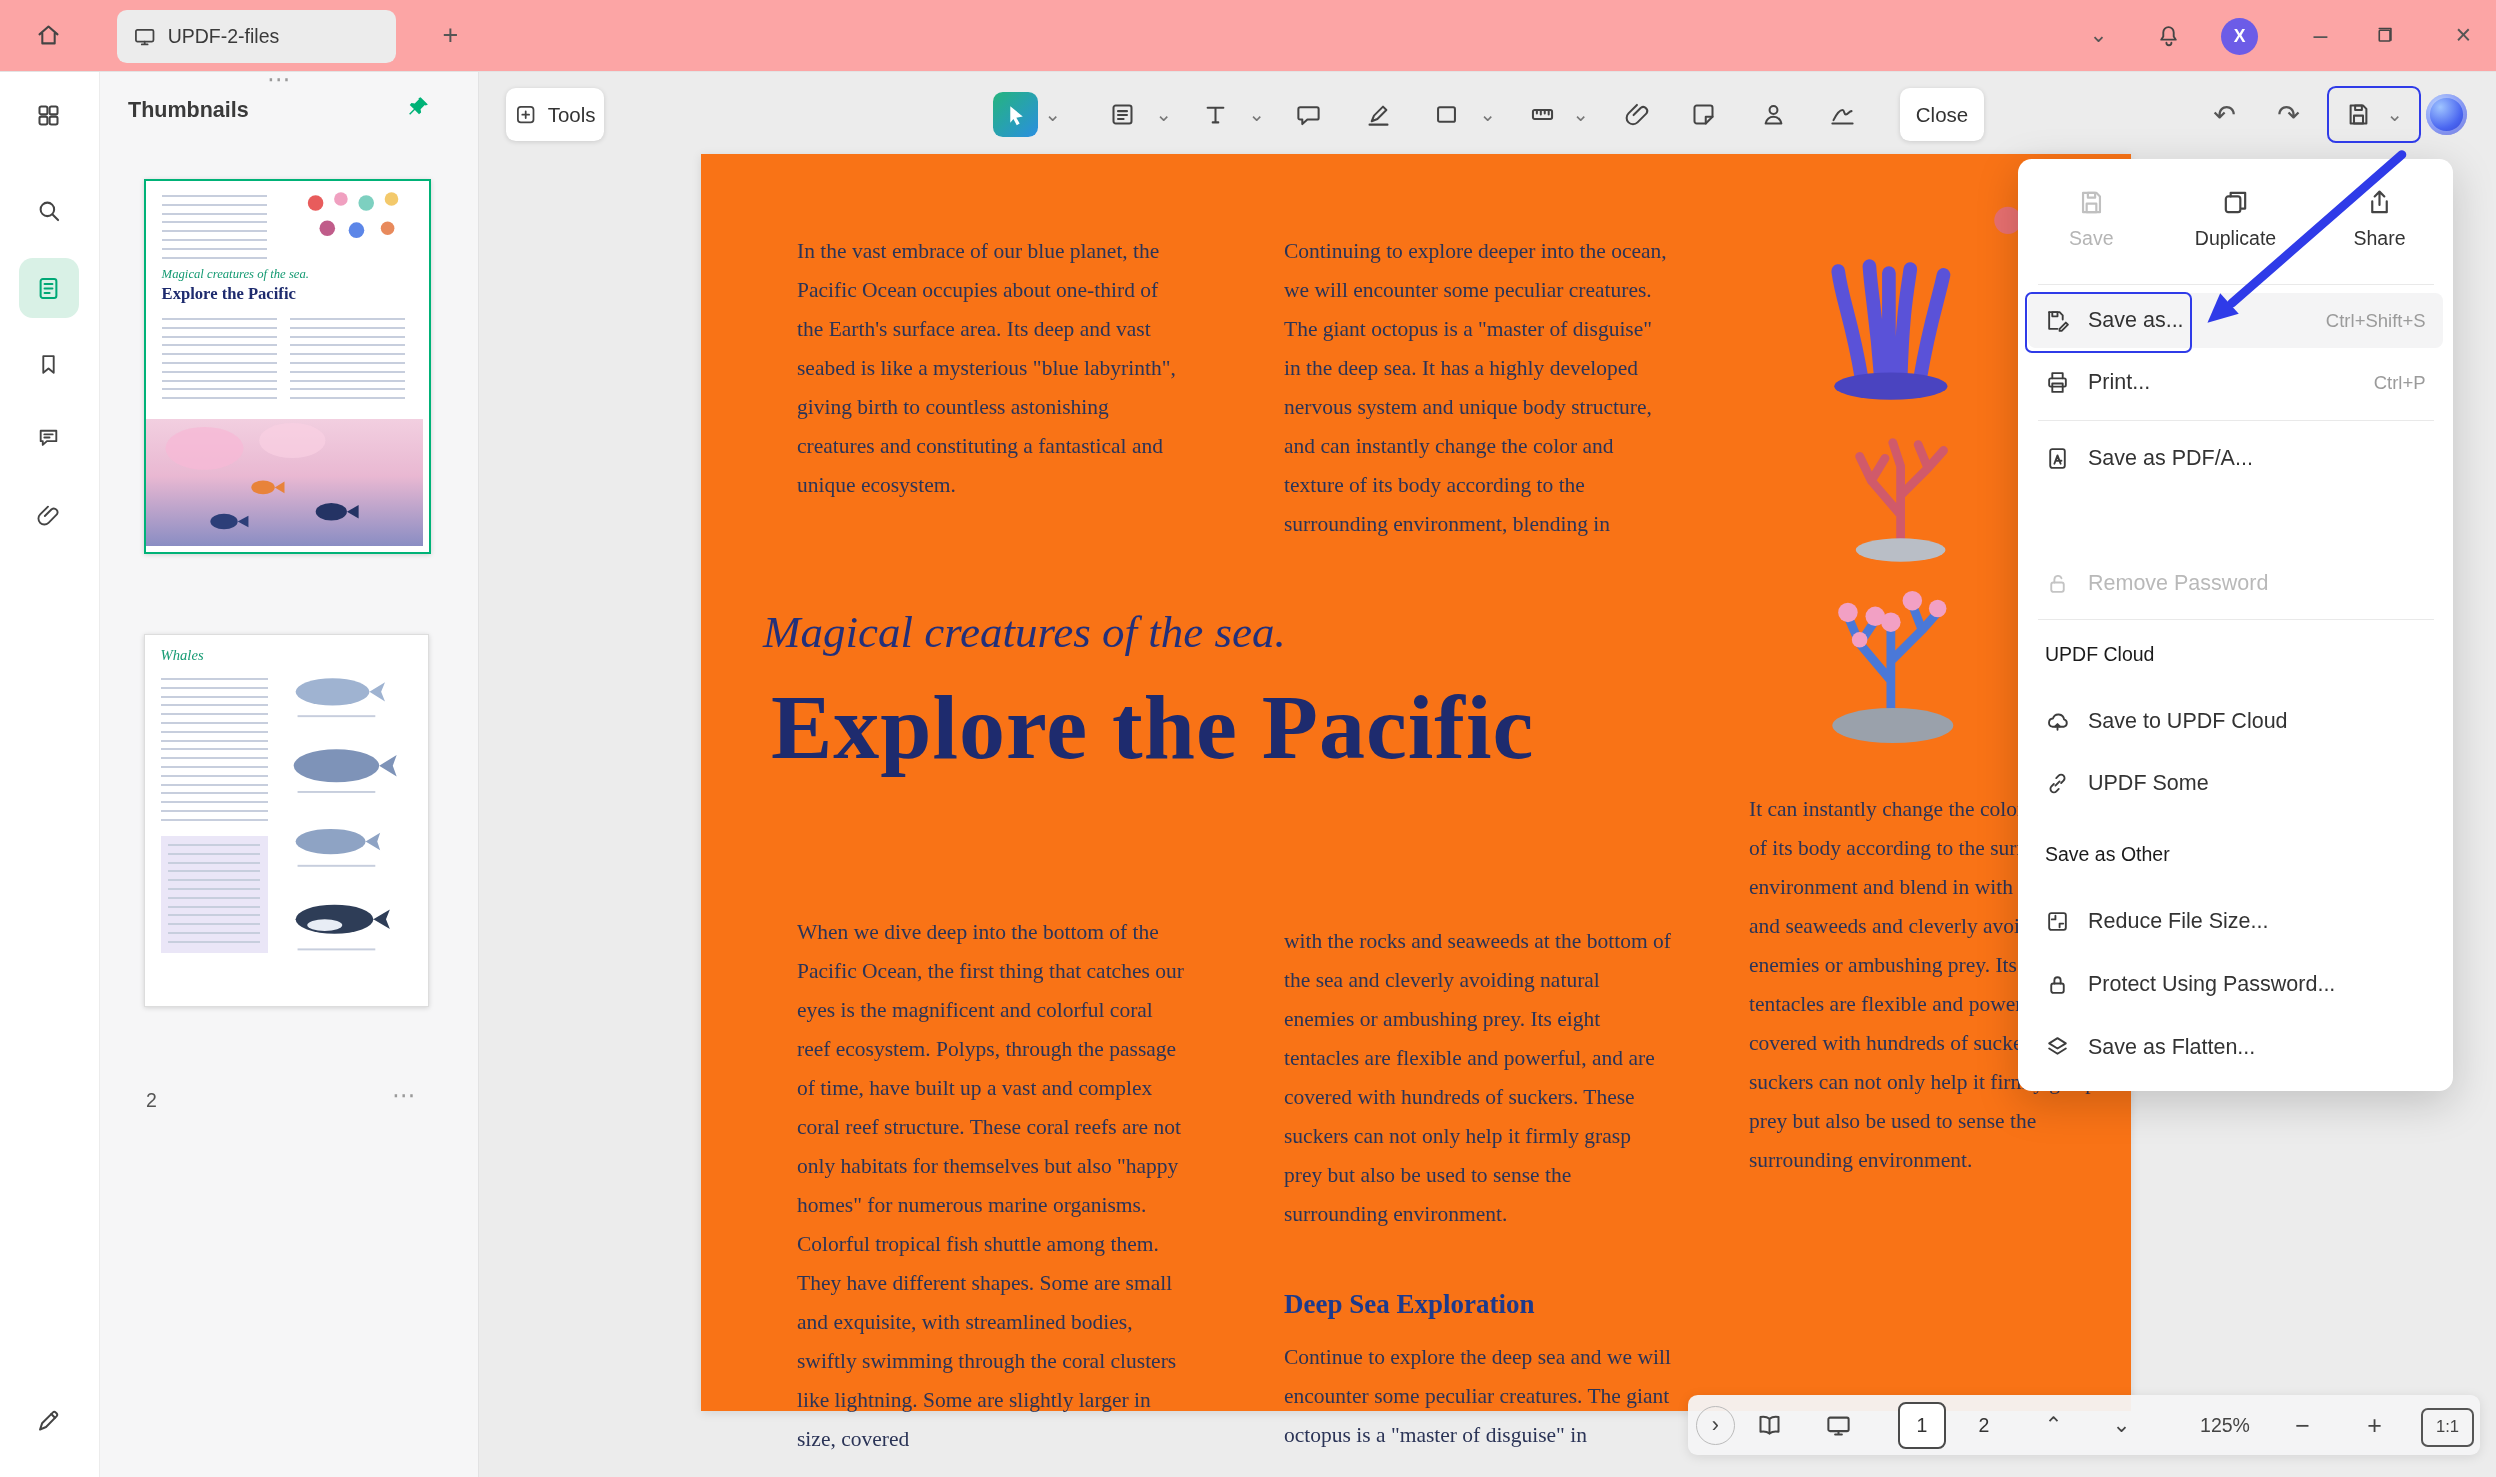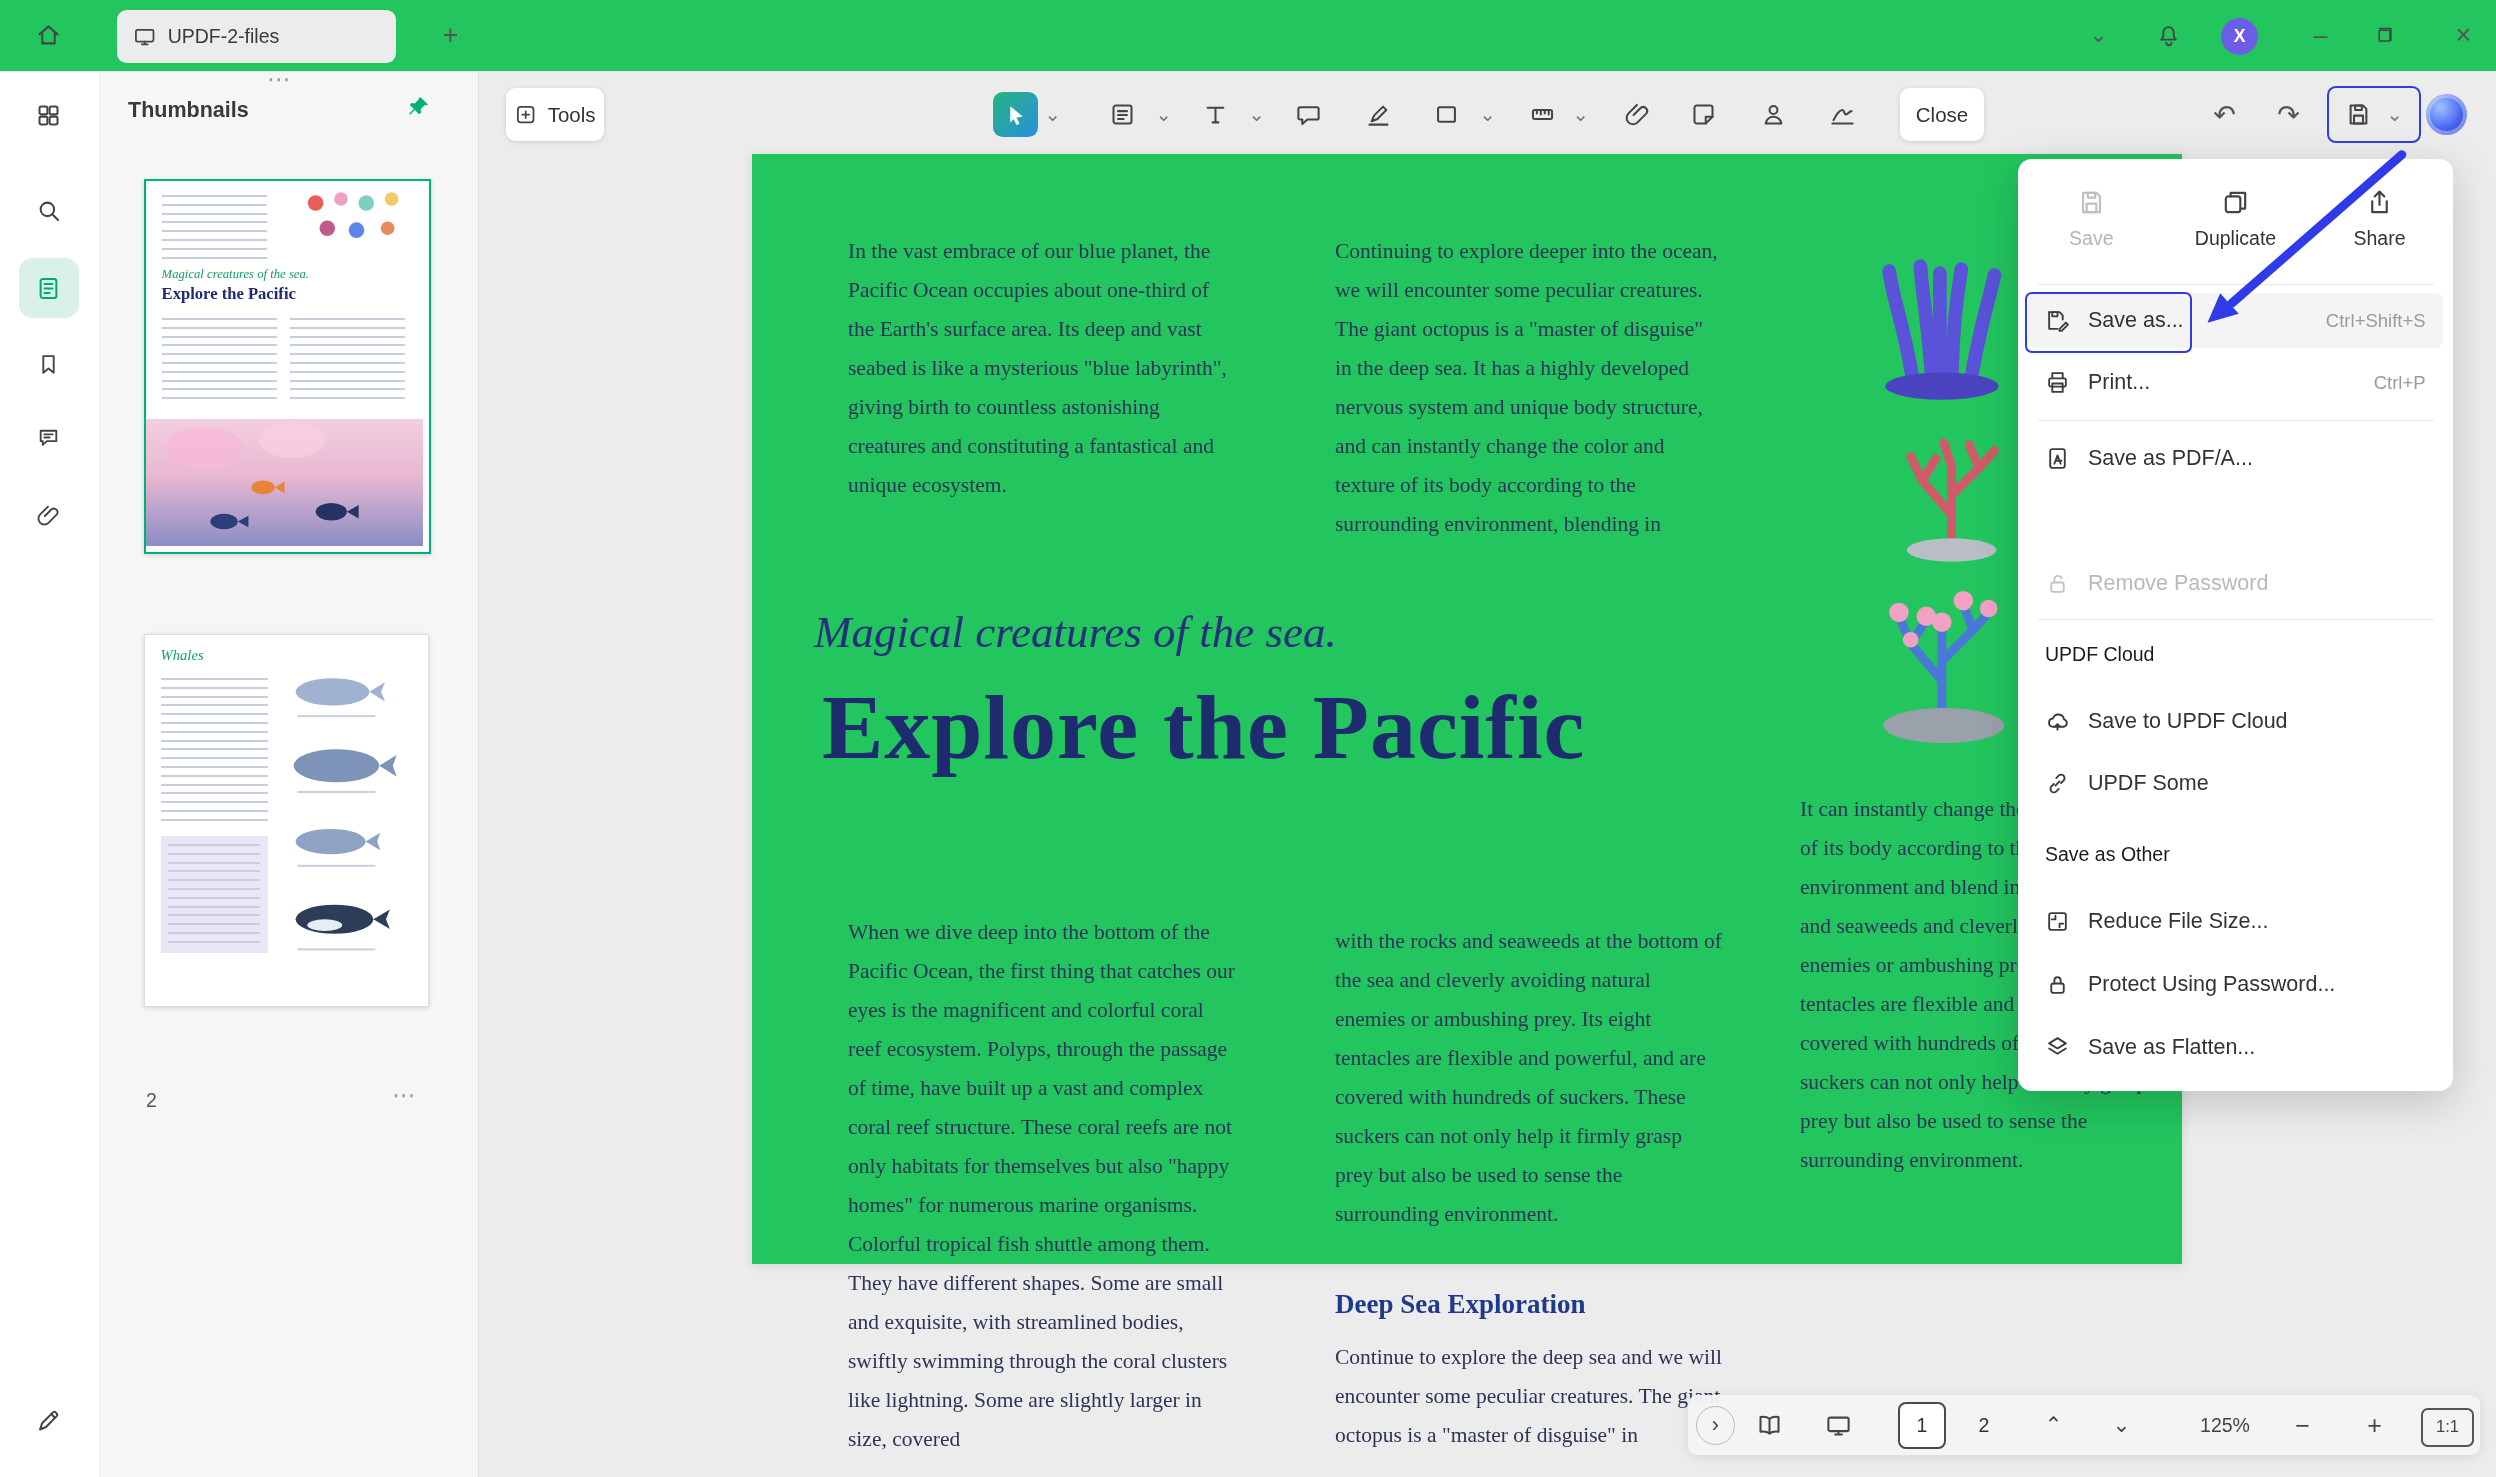--- a/index.html
+++ b/index.html
@@ -1,21 +1,21 @@
 <!DOCTYPE html>
 <html><head>
 <meta charset="utf-8">
 <style>
   html,body{margin:0;padding:0;background:#d8d8d8}
   #root{position:relative;width:2497px;height:1478px;overflow:hidden;background:#ececec;
         font-family:"Liberation Sans",sans-serif;color:#333}
   .abs{position:absolute}
   svg{display:block}
   
-  .titlebar{left:0;top:0;width:2497px;height:71px;background:#22c55e;border-bottom:1px solid #e3e3e3;z-index:15}
+  .titlebar{left:0;top:0;width:2497px;height:71px;background:#fca5a5;border-bottom:1px solid #e3e3e3;z-index:15}
   .tab{left:117px;top:9.8px;width:279px;height:53px;background:#ececec;border-radius:9.8px;
        display:flex;align-items:center;gap:11.7px;padding:0 15.6px;box-sizing:border-box;font-size:19.5px;color:#3a3a3a}
   .tbtn{display:flex;align-items:center;justify-content:center;width:43px;height:43px;border-radius:7.8px;color:#555}
   .avatar{width:37px;height:37px;border-radius:50%;background:#6c5ce7;color:#fff;display:flex;
           align-items:center;justify-content:center;font-size:17.6px;font-weight:bold}
   
   .leftrail{left:0;top:71px;width:99px;height:1406px;background:#ffffff;border-right:1px solid #ececec;z-index:14}
   .rail-btn{position:absolute;left:18.5px;width:60px;height:60px;border-radius:13.7px;display:flex;
             align-items:center;justify-content:center}
   .rail-btn.active{background:#d9f1e6}
@@ -30,21 +30,21 @@
   
   .pill{position:absolute;top:88px;height:53px;background:#fff;border-radius:9.8px;
         box-shadow:0 1px 4.9px rgba(0,0,0,.14);display:flex;align-items:center;justify-content:center;
         gap:9.8px;font-size:20.5px;color:#333;z-index:20}
   .tool{position:absolute;top:95px;width:39px;height:39px;display:flex;align-items:center;justify-content:center;z-index:20}
   .chev{position:absolute;top:95px;width:21.5px;height:39px;display:flex;align-items:center;justify-content:center;
         color:#777;font-size:19.5px;z-index:20}
   .sel-tool{position:absolute;left:993px;top:92px;width:45px;height:45px;border-radius:9.8px;
             background:linear-gradient(135deg,#25b47e,#2a8fe0);display:flex;align-items:center;justify-content:center;z-index:20}
   
-  .doc-page{left:752px;top:154px;width:1430px;height:1110px;background:#22c55e;box-shadow:0 2px 9.8px rgba(0,0,0,.10);z-index:5}
+  .doc-page{left:701px;top:154px;width:1430px;height:1257px;background:#f97316;box-shadow:0 2px 9.8px rgba(0,0,0,.10);z-index:5}
   .doc-text{position:absolute;font-family:"Liberation Serif","DejaVu Serif",serif;color:#2b3457;
             font-size:21.5px;line-height:39px}
   
   .menu{left:2018px;top:159px;width:435px;height:932px;background:#fff;border-radius:13.7px;
         box-shadow:0 11.7px 43px rgba(0,0,0,.18);z-index:30}
   .top-action{position:absolute;width:127px;display:flex;flex-direction:column;align-items:center;gap:9.8px;
               font-size:19.5px;color:#333;top:29px}
   .menu-row{position:absolute;left:9.8px;right:9.8px;height:55px;display:flex;align-items:center;gap:17.6px;
             padding:0 17.6px;border-radius:7.8px;font-size:21.5px;color:#333}
   .menu-row.disabled{color:#b9b9b9}

